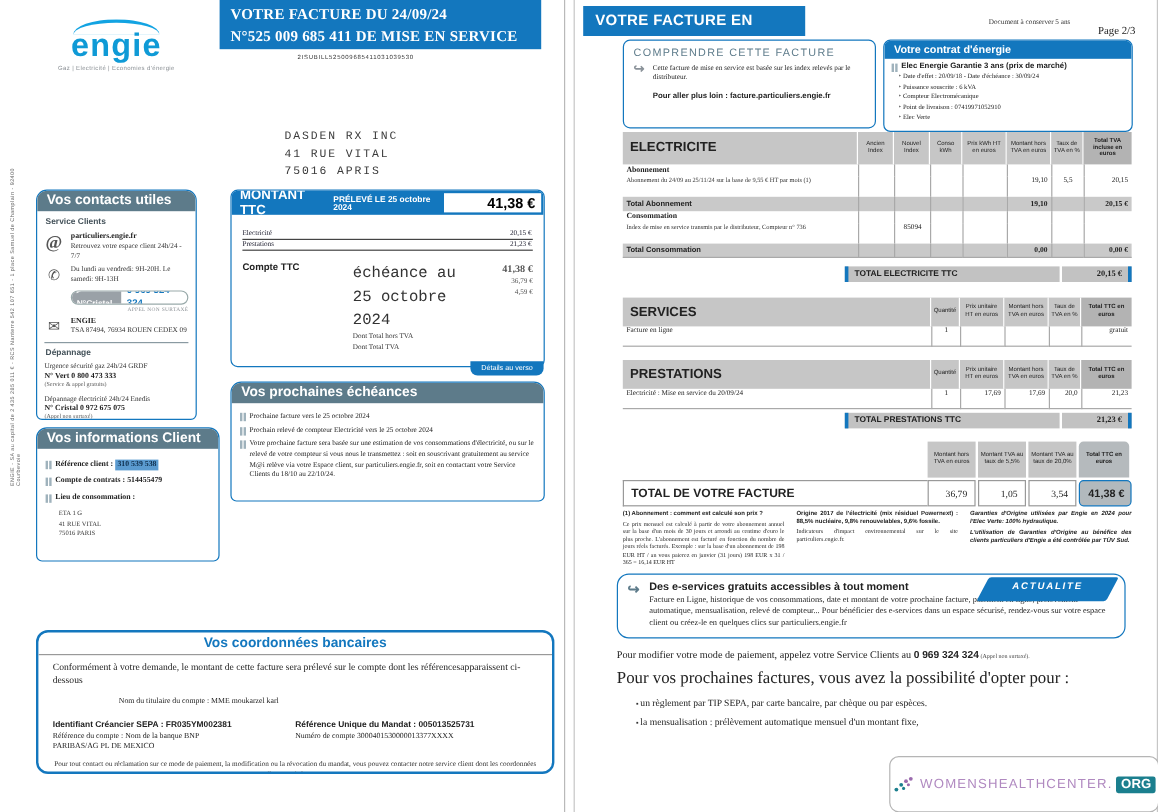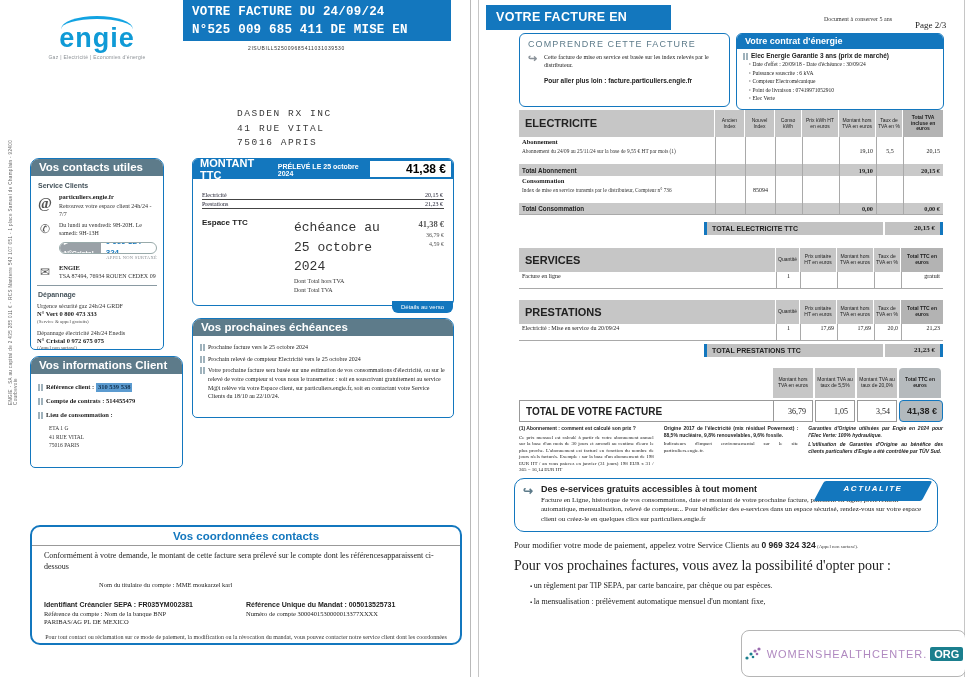--- a/index.html
+++ b/index.html
@@ -9,21 +9,21 @@
   .sans { font-family:"Liberation Sans", sans-serif; }
 
   
   .page1 { position:absolute; left:0; top:0; width:471px; height:677px; border-right:1px solid #b9b9b9; }
   .page2 { position:absolute; left:478px; top:0; width:487px; height:677px; border-left:1px solid #c6c6c6; border-right:1px solid #c6c6c6; }
 
   
   .vtext { position:absolute; left:-132px; top:255px; width:290px; font-size:4.5px; color:#666; transform:rotate(-90deg); letter-spacing:.4px; font-family:"Liberation Sans",sans-serif; }
 
   
-  .p1-banner { left:183px; top:0; width:268px; height:41px; background:#1377be; color:#fff; font-family:Liberation Mono, monospace; font-weight:bold; font-size:12.5px; line-height:1.4; padding:4px 9px; letter-spacing:.2px; }
+  .p1-banner { left:183px; top:0; width:268px; height:41px; background:#1377be; color:#fff; font-family:Liberation Serif, serif; font-weight:bold; font-size:12.5px; line-height:1.4; padding:4px 9px; letter-spacing:.2px; }
 
   
   .logo { left:42px; top:16px; width:110px; text-align:center; }
   .logo-arc { width:72px; height:13px; border-top:3px solid #12a3e2; border-radius:50% 50% 0 0 / 100% 100% 0 0; margin:0 auto -4px auto; }
   .logo-word { font-family:"Liberation Sans",sans-serif; font-weight:bold; font-size:27px; color:#0f9ad6; letter-spacing:1px; line-height:1; }
   .logo-tag { font-size:5px; color:#8a8f94; margin-top:2px; letter-spacing:.3px; font-family:"Liberation Sans",sans-serif; }
 
   .refcode { left:248px; top:45px; font-size:5px; letter-spacing:.6px; color:#333; font-family:"Liberation Sans",sans-serif; }
 
   .addr { left:237px; top:107px; font-family:"Liberation Mono",monospace; font-size:9.5px; letter-spacing:1.6px; line-height:1.55; color:#3a3a3a; }
@@ -255,21 +255,21 @@
     <div class="mbody">
       <div class="mrow">
         <span>Electricité</span>
         <span>20,15 €</span>
       </div>
       <div class="mrow">
         <span>Prestations</span>
         <span>21,23 €</span>
       </div>
       <div class="mmain">
-        <div class="sans" style="font-weight:bold; font-size:8px;">Espace TTC</div>
+        <div class="sans" style="font-weight:bold; font-size:8px;">Compte TTC</div>
         <div class="c2">
           <div>échéance au 25 octobre 2024</div>
           <div>Dont Total hors TVA</div>
           <div>Dont Total TVA</div>
         </div>
         <div class="c3">
           <div>41,38 €</div>
           <div>36,79 €</div>
           <div>4,59 €</div>
         </div>
@@ -290,21 +290,21 @@
           <span>Prochain relevé de compteur Electricité vers le 25 octobre 2024</span>
         </div>
       <div class="ech-item">
           <span class="bars"></span>
           <span>Votre prochaine facture sera basée sur une estimation de vos consommations d'électricité, ou sur le relevé de votre compteur si vous nous le transmettez : soit en souscrivant gratuitement au service M@i relève via votre Espace client, sur particuliers.engie.fr, soit en contactant votre Service Clients du 18/10 au 22/10/24.</span>
         </div>
     </div>
   </div>
 
   <div class="abs bank">
-    <div class="bank-t">Vos coordonnées contacts</div>
+    <div class="bank-t">Vos coordonnées bancaires</div>
     <div class="bank-b">
       <div class="bank-intro">Conformément à votre demande, le montant de cette facture sera prélevé sur le compte dont les référencesapparaissent ci-dessous</div>
       <div class="bank-holder">Nom du titulaire du compte : MME moukarzel karl</div>
       <div class="bank-cols">
         <div class="bc">
           <div class="bk-b">Identifiant Créancier SEPA : FR035YM002381</div>
           <div class="bk-n">Référence du compte : Nom de la banque BNP PARIBAS/AG PL DE MEXICO</div>
         </div>
         <div class="bc">
           <div class="bk-b">Référence Unique du Mandat : 005013525731</div>

